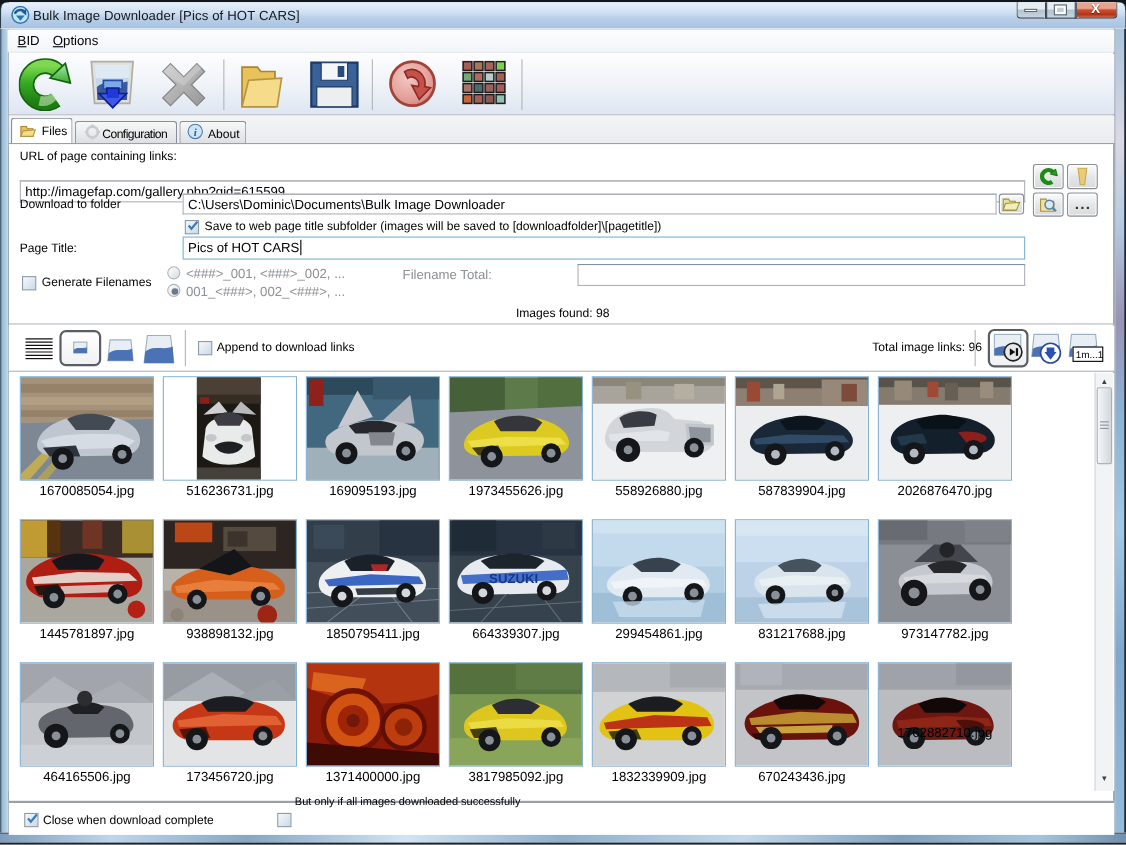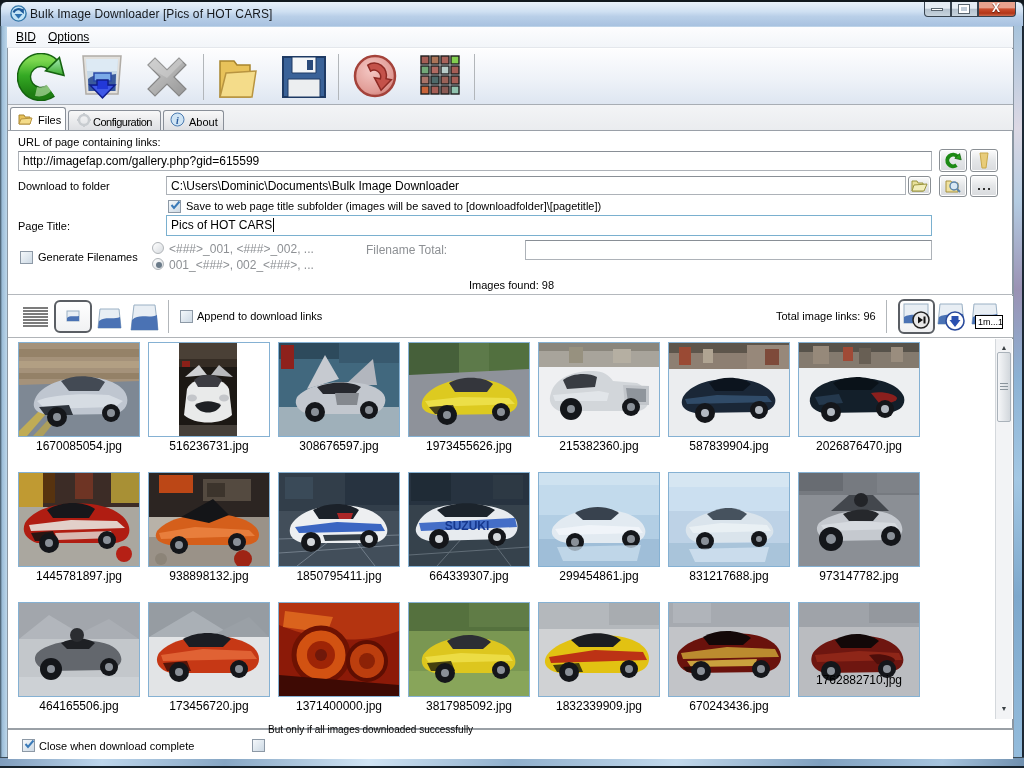--- a/index.html
+++ b/index.html
@@ -22,21 +22,21 @@
 
 
 #titletext { left:30px; top:7px; font-size:12px; letter-spacing:0.1px; color:#15181c; }
 .winbtn { top:2px; height:15px; border:1px solid #384450; border-top:none; }
 #btnmin { left:924px; width:27px; border-radius:0 0 0 4px; background:linear-gradient(#e6edf4 45%, #b4c2ce 50%, #c8d4de); }
 #btnmax { left:951px; width:27px; background:linear-gradient(#e6edf4 45%, #b4c2ce 50%, #c8d4de); }
 #btnclose { left:978px; width:38px; border-radius:0 0 4px 0; background:linear-gradient(#e8a28e 40%, #cc4f30 50%, #b23517 80%, #c96a4e); }
 
 
 #menubar { left:7px; top:26px; width:1006px; height:22px; background:linear-gradient(#fdfdfe,#f2f5f9); border-top:1px solid #bdd3e8; border-bottom:1px solid #e4e7ec; }
-.menuitem { top:4px; font-size:12px; color:#000;text-decoration:underline; }
+.menuitem { top:4px; font-size:12px; color:#000; }
 
 
 #toolbar { left:8px; top:49px; width:1005px; height:56px; background:linear-gradient(#fdfdfe, #eef2f8 55%, #dee6f1); border-bottom:1px solid #a8adb4; }
 .tsep { top:5px; width:1px; height:46px; background:#b2b6ba; }
 
 
 #tabrow { left:8px; top:105px; width:1005px; height:25px; background:linear-gradient(#f3f4f6,#eaecef); }
 .tab { position:absolute; top:110px; height:21px; border:1px solid #898f98; border-bottom:none; border-radius:3px 3px 0 0; background:linear-gradient(#f8f8f8,#dcdee2); font-size:12px; }
 .tab.active { top:107px; height:24px; background:#fff; }
 #tabline { left:8px; top:130px; width:1005px; height:1px; background:#9aa0a8; }
@@ -206,21 +206,21 @@
     </g>
 </svg>
 <div class="abs lbl" style="left:93px;top:116px;letter-spacing:-0.5px">Configuration</div>
 <svg class="abs" style="left:170px;top:112px" width="15" height="15" viewBox="0 0 15 15">
   <circle cx="7.5" cy="7.5" r="6.5" fill="#cfe4f4" stroke="#4a7ab0"></circle>
   <text x="7.5" y="11.5" font-size="10" font-style="italic" font-weight="bold" text-anchor="middle" fill="#2a5a9c" font-family="Liberation Serif">i</text>
 </svg>
 <div class="abs lbl" style="left:189px;top:116px">About</div>
 
 <div class="abs lbl" style="left:18px;top:136px">URL of page containing links:</div>
-<div class="input" style="left:18px;top:151px;width:914px;height:20px">http://imagefap.com/gallery.php?gid=615599</div>
+<div class="input" style="left:18px;top:164px;width:914px;height:20px">http://imagefap.com/gallery.php?gid=615599</div>
 <div class="sbtn" style="left:939px;top:149px;width:28px;height:23px"></div>
 <svg class="abs" style="left:945px;top:152px" width="17" height="17" viewBox="0 0 17 17">
   <path d="M11.5 13.2 A5.8 5.8 0 1 1 12.4 4.5" fill="none" stroke="#1d8a14" stroke-width="4"></path>
   <path d="M14.6 1.6 L9.9 6.3 L16.2 7.8 Z" fill="#27a01b" stroke="#156310" stroke-width="0.8"></path>
 </svg>
 <div class="sbtn" style="left:970px;top:149px;width:28px;height:23px"></div>
 <svg class="abs" style="left:977px;top:152px" width="14" height="17" viewBox="0 0 14 17">
   <path d="M3 1 L11 1 L9 16 L5 16 Z" fill="#e8cc7a" stroke="#c8a84a"></path>
 </svg>
 
@@ -282,21 +282,21 @@
   <path d="M3 1 L22 1 L24 20 L1 20 Z" fill="#e8eef4" stroke="#9ab0c4"></path>
   <path d="M2 13 C8 8 16 12 23 9 L24 20 L1 20 Z" fill="#4a72b4"></path>
 </svg>
 <svg class="abs" style="left:130px;top:304px" width="29" height="27" viewBox="0 0 29 27">
   <path d="M4 1 L25 1 L28 26 L1 26 Z" fill="#e8eef4" stroke="#9ab0c4"></path>
   <path d="M2 16 C9 9 19 15 27 11 L28 26 L1 26 Z" fill="#4a72b4"></path>
 </svg>
 <div class="abs tsep" style="left:168px;top:300px;height:33px"></div>
 <div class="cb" style="left:180px;top:310px"></div>
 <div class="abs lbl" style="left:197px;top:310px">Append to download links</div>
-<div class="abs lbl" style="left:776px;top:310px">Total image links: 96</div>
+<div class="abs lbl" style="left:793px;top:310px">Total image links: 96</div>
 <div class="abs tsep" style="left:886px;top:300px;height:33px"></div>
 <div class="abs" style="left:898px;top:299px;width:37px;height:35px;border:2px solid #5a5e64;border-radius:6px;background:linear-gradient(#fff,#f0f1f3)"></div>
 <svg class="abs" style="left:903px;top:303px" width="28" height="27" viewBox="0 0 28 27">
   <rect x="1" y="1" width="24" height="19" fill="#e8eef4" stroke="#9ab0c4"></rect>
   <path d="M1 14 C7 10 15 13 25 11 L25 20 L1 20 Z" fill="#4a72b4"></path>
   <circle cx="18" cy="17" r="8" fill="#e8e8e8" stroke="#222" stroke-width="1.5"></circle>
   <path d="M15 13.5 L20 17 L15 20.5 Z" fill="#111"></path>
     <rect x="20.5" y="13.5" width="2" height="7" fill="#111"></rect>
 </svg>
 <div class="abs" style="left:938px;top:302px;width:30px;height:29px"></div>
@@ -369,21 +369,21 @@
       <path d="M66 42 L94 16 L98 42 Z" fill="#b2b6be"></path>
       <path d="M18 54 C30 40 62 36 86 41 C102 45 108 52 106 60 C104 68 96 71 88 71 L30 71 C20 69 14 62 18 54 Z" fill="#c2c7ce"></path>
       <path d="M38 44 C52 38 72 38 82 44 L76 51 L44 51 Z" fill="#26282e"></path>
       <path d="M56 50 L80 50 L78 62 L58 62 Z" fill="#84888e"></path>
       <circle cx="36" cy="69" r="10" fill="#14161a"></circle>
       <circle cx="36" cy="69" r="4" fill="#8a9098"></circle>
       <circle cx="90" cy="67" r="9" fill="#14161a"></circle>
       <circle cx="90" cy="67" r="4" fill="#8a9098"></circle>
     </svg>
   </div>
-<div class="fname" style="left:278px;top:439px">308676597.jpg</div>
+<div class="fname" style="left:278px;top:439px">169095193.jpg</div>
 <div class="thumb" style="left:408px;top:342px">
     <svg width="120" height="93" viewBox="0 0 120 93">
       <rect width="120" height="93" fill="#93979e"></rect>
       <rect width="120" height="32" fill="#5d7a4a"></rect>
       <rect width="50" height="32" fill="#46603a"></rect>
       <rect x="80" width="40" height="28" fill="#52703f"></rect>
       <path d="M0 32 L120 26 L120 93 L0 93 Z" fill="#8e929a"></path>
       <path d="M14 56 C22 42 46 34 70 36 C94 38 106 48 108 57 C110 64 104 70 94 71 L28 72 C16 70 10 66 14 56 Z" fill="#ddca20"></path>
       <path d="M40 40 C52 33 74 33 84 41 L78 49 L46 49 Z" fill="#34363c"></path>
       <path d="M16 58 L52 54 L100 55 L106 61 L20 64 Z" fill="#f0e352" opacity="0.8"></path>
@@ -406,21 +406,21 @@
       <path d="M24 37 C32 30 50 29 58 34 L56 44 L28 46 Z" fill="#383c42"></path>
       <path d="M84 42 L110 43 L110 62 L86 62 Z" fill="#c2c6cb"></path>
       <path d="M87 45 L107 46 L107 59 L89 59 Z" fill="#8f959c"></path>
       <path d="M14 52 L60 48 L70 50 L68 58 L16 58 Z" fill="#e5e8ec" opacity="0.8"></path>
       <circle cx="32" cy="66" r="11" fill="#14161a"></circle>
       <circle cx="32" cy="66" r="4" fill="#8a9098"></circle>
       <circle cx="92" cy="64" r="9" fill="#14161a"></circle>
       <circle cx="92" cy="64" r="4" fill="#8a9098"></circle>
     </svg>
   </div>
-<div class="fname" style="left:538px;top:439px">215382360.jpg</div>
+<div class="fname" style="left:538px;top:439px">558926880.jpg</div>
 <div class="thumb" style="left:668px;top:342px">
     <svg width="120" height="93" viewBox="0 0 120 93">
       <rect width="120" height="93" fill="#ebedef"></rect>
       <rect width="120" height="26" fill="#8d7f72"></rect>
       <rect width="120" height="10" fill="#5d554b"></rect>
       <rect x="10" y="4" width="12" height="18" fill="#9a4a34"></rect>
       <rect x="34" y="6" width="10" height="14" fill="#b0a492"></rect>
       <rect x="78" y="2" width="42" height="24" fill="#97887a"></rect>
       <rect x="96" y="6" width="14" height="16" fill="#7e4a3a"></rect>
       <path d="M14 54 C22 40 46 34 70 36 C92 38 104 47 106 55 C108 62 102 68 92 69 L26 70 C16 68 10 63 14 54 Z" fill="#1a2737"></path>
@@ -698,21 +698,21 @@
       <path d="M14 50 C22 38 42 32 66 33 C90 34 102 44 104 54 C106 62 100 68 90 69 L26 70 C16 68 9 60 14 50 Z" fill="#6e1610"></path>
       <path d="M36 37 C50 29 68 29 80 38 L72 45 L42 45 Z" fill="#120808"></path>
       <path d="M16 52 L60 48 L100 50 L103 57 L18 59 Z" fill="#8e2618"></path>
       <path d="M70 52 C82 50 94 53 96 57 C96 60 88 62 78 61 Z" fill="#4e0e0a"></path>
       <circle cx="32" cy="68" r="10" fill="#14161a"></circle>
       <circle cx="32" cy="68" r="4" fill="#8a9098"></circle>
       <circle cx="88" cy="66" r="9" fill="#14161a"></circle>
       <circle cx="88" cy="66" r="4" fill="#8a9098"></circle>
     </svg>
   </div>
-<div class="fname" style="left:798px;top:673px">1762882710.jpg</div>
+<div class="fname" style="left:798px;top:659px">1762882710.jpg</div>
 
 <div class="abs" id="botbar"></div>
 <div class="cb" style="left:22px;top:739px"></div>
 <svg class="abs" style="left:23px;top:738px" width="13" height="13" viewBox="0 0 13 13">
     <path d="M2.5 6 L5 9 L10.5 2.5" fill="none" stroke="#3a7ab8" stroke-width="2"></path>
   </svg>
 <div class="abs lbl" style="left:39px;top:740px;font-size:11px">Close when download complete</div>
 <div class="cb" style="left:252px;top:739px"></div>
 <div class="abs lbl" style="left:268px;top:724px;font-size:10px">But only if all images downloaded successfully</div>
 

